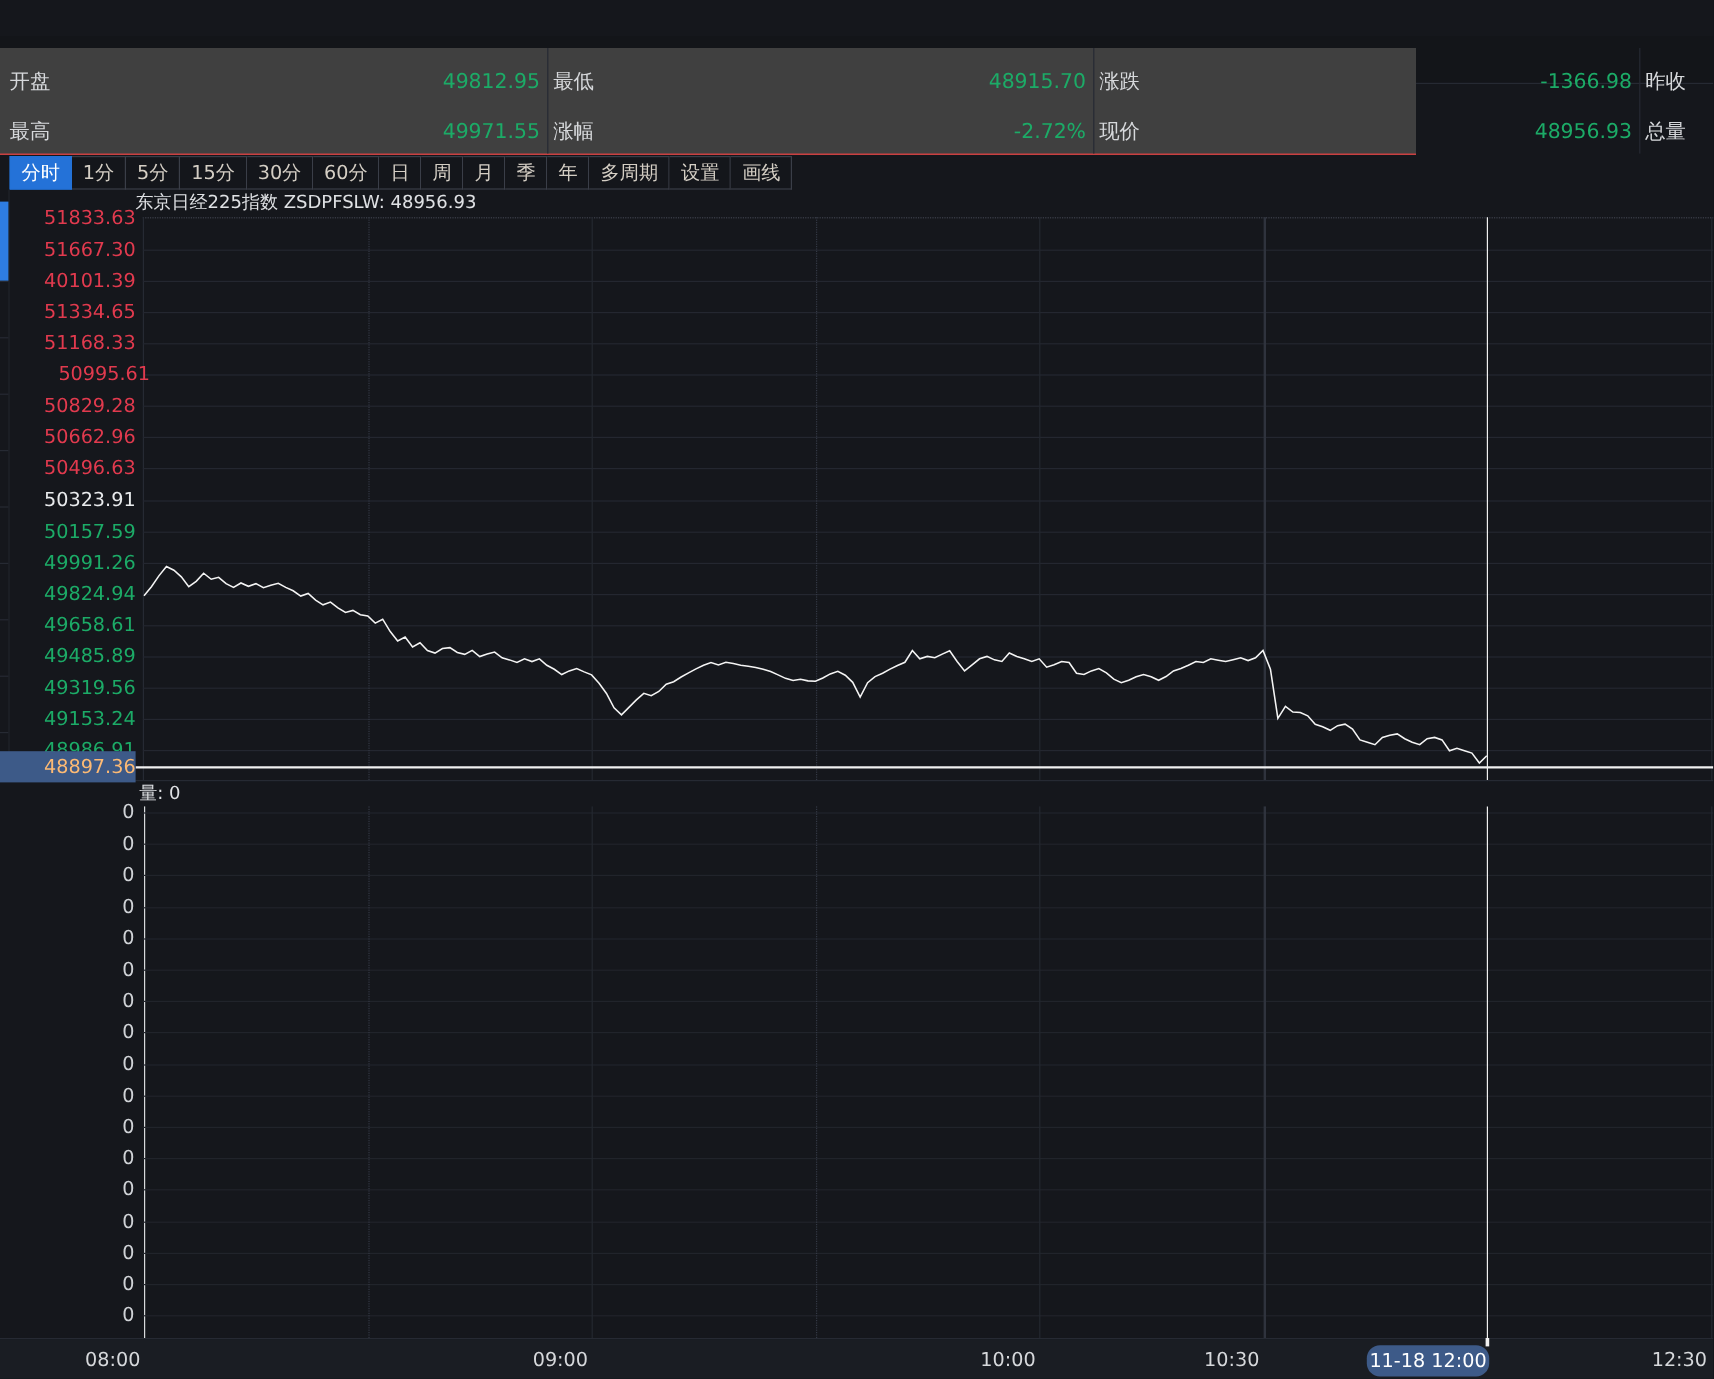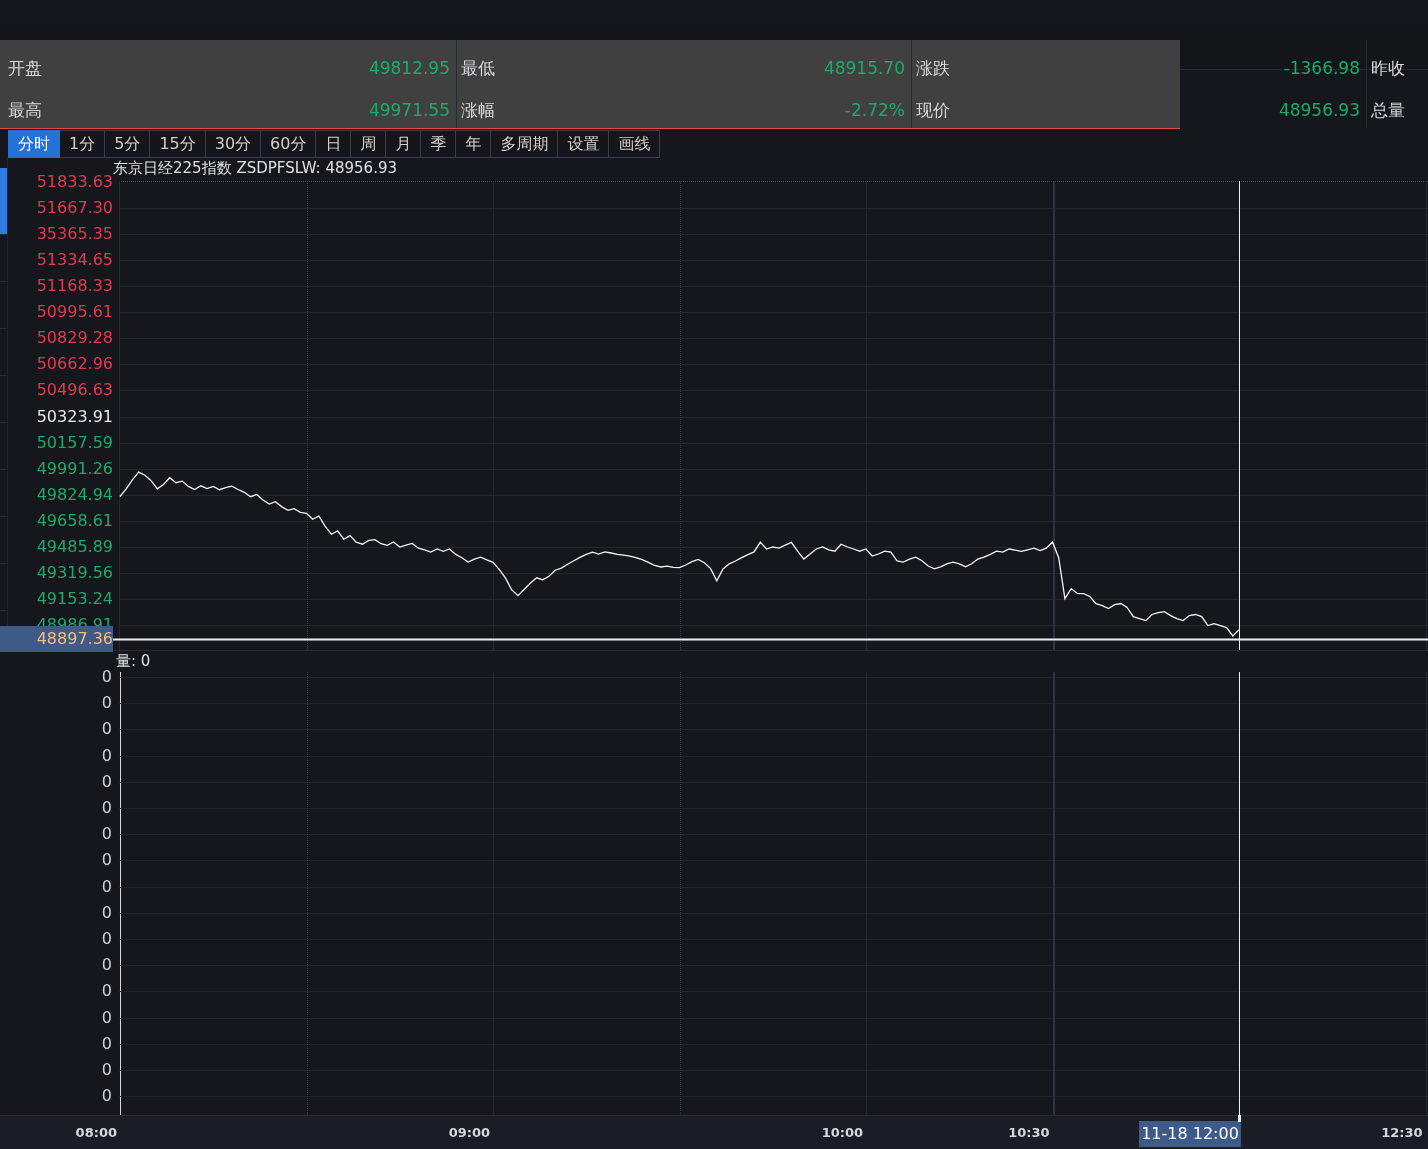--- a/index.html
+++ b/index.html
@@ -36,23 +36,23 @@
   .c-red{color:#e13a4e;}
   .c-green{color:#1cab67;}
   .c-white{color:#e8eaec;}
   .c-dim{color:#cfd2d6;}
   .vol-label{position:absolute;left:116px;top:652px;font-size:15px;color:#dfe1e4;white-space:nowrap;}
   #plotsvg{position:absolute;left:0;top:0;pointer-events:none;}
   .cross-price{position:absolute;left:0;width:113px;height:26px;line-height:26px;background:#3d5a88;
                text-align:right;font-size:16px;color:#fdba74;}
   
   .xaxisbar{position:absolute;left:0;top:1116px;width:1428px;height:33px;background:#1a1d23;border-bottom:1px solid #23262d;}
-  .xlabel{position:absolute;top:7px;height:20px;line-height:20px;font-size:13px;color:#d6d8db;white-space:nowrap;font-weight:bold;}
+  .xlabel{position:absolute;top:7px;height:20px;line-height:20px;font-size:16px;color:#d6d8db;white-space:nowrap;}
   .cross-time{position:absolute;top:5px;height:26px;line-height:26px;background:#3d5a88;color:#ffffff;
-              font-size:16px;text-align:center;}
+              font-size:16px;text-align:center;border-radius:11px;}
   .cross-tick{position:absolute;top:-1px;width:3px;height:7px;background:#f0f0f0;}
 </style>
 </head>
 <body>
 
 <div id="app">
 
   <div class="titlebar">
     <span class="tb-name">东京日经225指数</span>
     <span class="tb-symbol">N225</span>
@@ -163,24 +163,24 @@
       <div class="vgrid" style="left: 1426px; top: 181px; height: 469px;"></div>
       <div class="vgrid" style="left: 1426px; top: 672px; height: 443px;"></div>
       <div class="vgrid dashed" style="left: 307px; top: 181px; height: 469px;"></div>
       <div class="vgrid dashed" style="left: 307px; top: 672px; height: 443px;"></div>
       <div class="vgrid dashed" style="left: 680px; top: 181px; height: 469px;"></div>
       <div class="vgrid dashed" style="left: 680px; top: 672px; height: 443px;"></div>
     </div>
   <div id="labellayer">
       <div class="ylabel c-red" style="top: 172px;">51833.63</div>
       <div class="ylabel c-red" style="top: 198px;">51667.30</div>
-      <div class="ylabel c-red" style="top: 224px;">35365.35</div>
+      <div class="ylabel c-red" style="top: 224px;">40101.39</div>
       <div class="ylabel c-red" style="top: 250px;">51334.65</div>
       <div class="ylabel c-red" style="top: 276px;">51168.33</div>
-      <div class="ylabel c-red" style="top: 302px;">50995.61</div>
+      <div class="ylabel c-red" style="top: 302px; padding-left: 12px;">50995.61</div>
       <div class="ylabel c-red" style="top: 328px;">50829.28</div>
       <div class="ylabel c-red" style="top: 354px;">50662.96</div>
       <div class="ylabel c-red" style="top: 380px;">50496.63</div>
       <div class="ylabel c-white" style="top: 407px;">50323.91</div>
       <div class="ylabel c-green" style="top: 433px;">50157.59</div>
       <div class="ylabel c-green" style="top: 459px;">49991.26</div>
       <div class="ylabel c-green" style="top: 485px;">49824.94</div>
       <div class="ylabel c-green" style="top: 511px;">49658.61</div>
       <div class="ylabel c-green" style="top: 537px;">49485.89</div>
       <div class="ylabel c-green" style="top: 563px;">49319.56</div>

